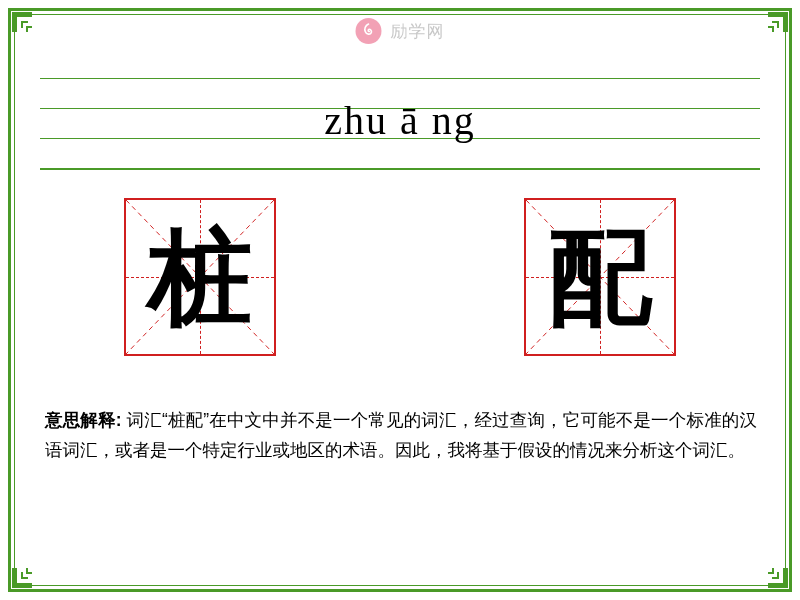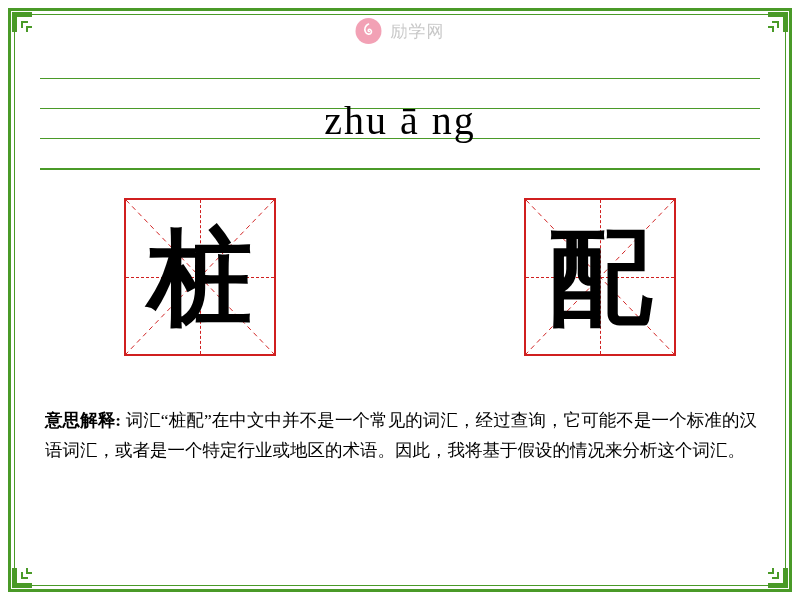--- a/index.html
+++ b/index.html
@@ -182,21 +182,21 @@
     color: #000000;
     line-height: 1;
   }
 
   
   .explain {
     position: absolute;
     left: 45px;
     top: 405px;
     width: 712px;
-    font-family: Liberation Serif, serif;
+    font-family: Liberation Sans, sans-serif;
     font-size: 17.5px;
     line-height: 1.72;
     color: #000000;
     text-align: justify;
   }
   .explain .label {
     font-weight: bold;
   }
 </style>
 </head>

